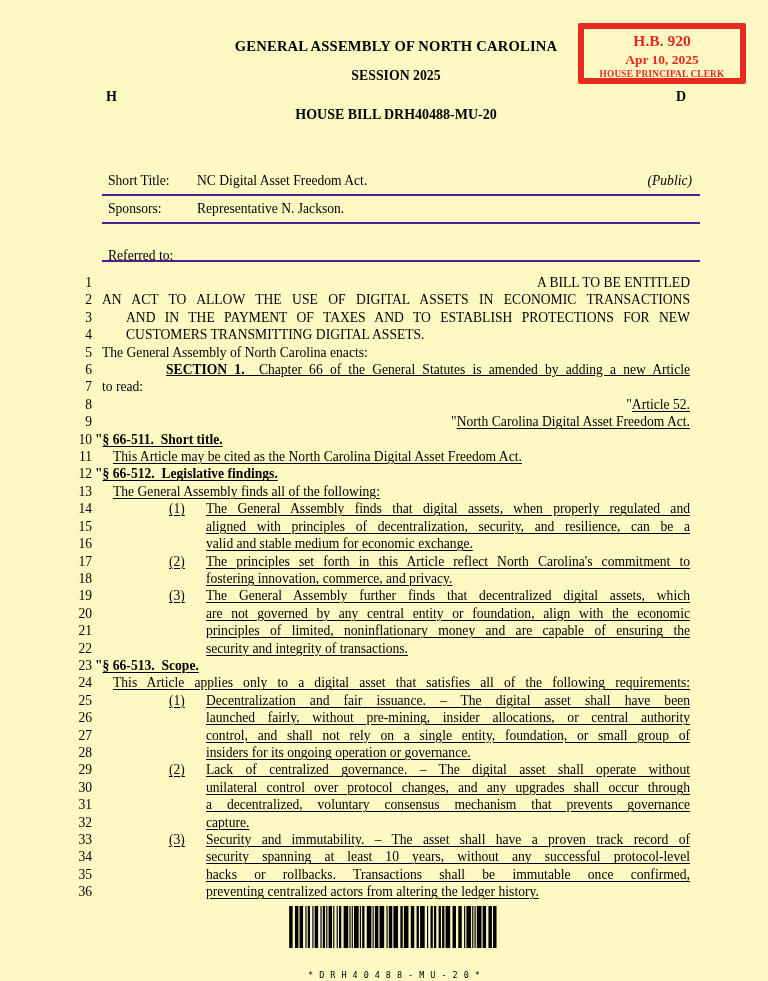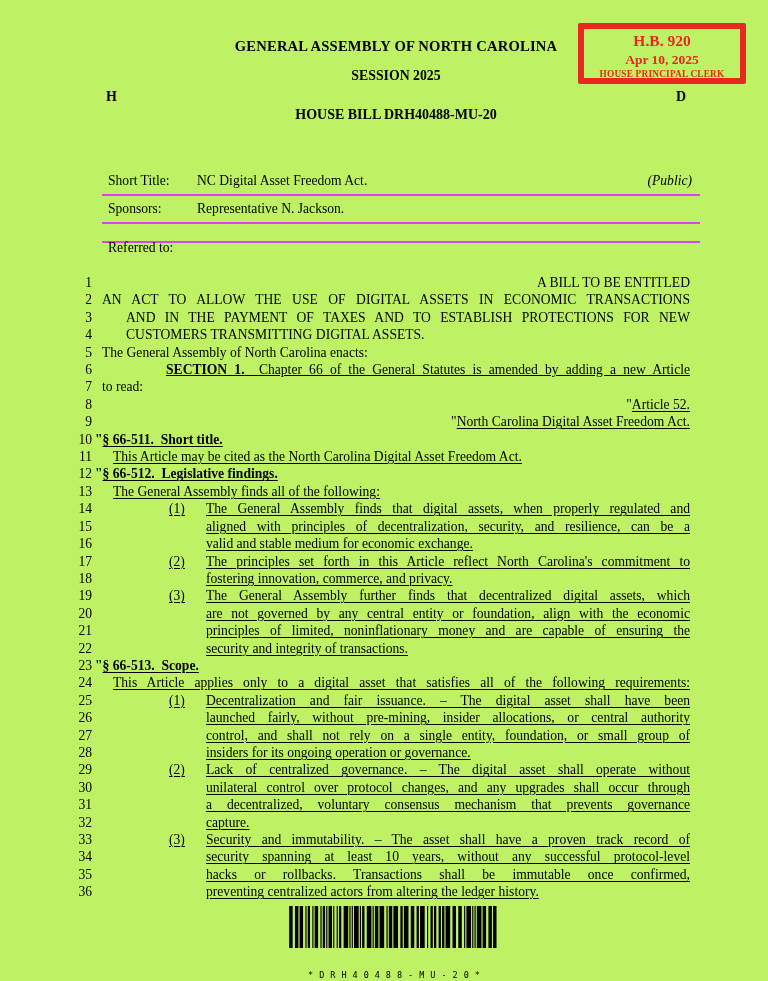--- a/index.html
+++ b/index.html
@@ -1,40 +1,40 @@
 <!DOCTYPE html>
 <html><head>
 <meta charset="utf-8">
 <style>
   html,body{margin:0;padding:0;background:#fff;}
   .page{
-    position:relative; width:768px; height:981px; background:#bef264;
+    position:relative; width:768px; height:981px; background:#fef9c3;
     font-family:"Liberation Serif","DejaVu Serif",serif; color:#000;
     overflow:hidden;
   }
   
   .assembly{position:absolute; top:38px; left:102px; width:588px; text-align:center;
     font-weight:bold; font-size:14.6px; letter-spacing:.2px;}
   .session{position:absolute; top:68px; left:102px; width:588px; text-align:center;
     font-weight:bold; font-size:13.8px;}
   .h-mark{position:absolute; top:89px; left:106px; font-weight:bold; font-size:14px;}
   .d-mark{position:absolute; top:89px; left:676px; font-weight:bold; font-size:14px;}
   .bill-title{position:absolute; top:107px; left:102px; width:588px; text-align:center;
     font-weight:bold; font-size:14px;}
   
   .stamp{position:absolute; left:578px; top:23px; width:168px; height:61px;
     border:6px solid #ef4444; border-radius:2px; box-sizing:border-box; text-align:center; color:#e8291f;}
   .stamp .l1{font-size:15.5px; font-weight:bold; line-height:20px; margin-top:2px;}
   .stamp .l2{font-size:13.5px; font-weight:bold; line-height:17px;}
   .stamp .l3{font-size:9.3px; font-weight:bold; line-height:13px; letter-spacing:.2px;}
   
   .info-table{position:absolute; top:168px; left:102px; width:598px;}
-  .trow{position:relative; box-sizing:border-box; border-bottom:2px solid #d946ef;
+  .trow{position:relative; box-sizing:border-box; border-bottom:2px solid #4c1d95;
     padding-top:5px; height:28px; font-size:13.6px;}
-  .trow:last-child{height:19px; padding-top:16px;}
+  .trow:last-child{height:19px; padding-top:5px;margin-top:19px;}
   .tlabel{margin-left:6px;}
   .tvalue{position:absolute; left:95px;}
   .tright{position:absolute; right:8px;font-style:italic;}
   
   .body-lines{position:absolute; top:274px; left:0; width:768px;}
   .line{position:relative; height:17.42px; line-height:17.42px; font-size:13.6px;}
   .num{position:absolute; left:60px; width:32px; text-align:right;}
   .lt{margin-left:102px; width:588px; box-sizing:border-box;}
   .center{text-align:right;}
   .heading{text-indent:-7px;}

